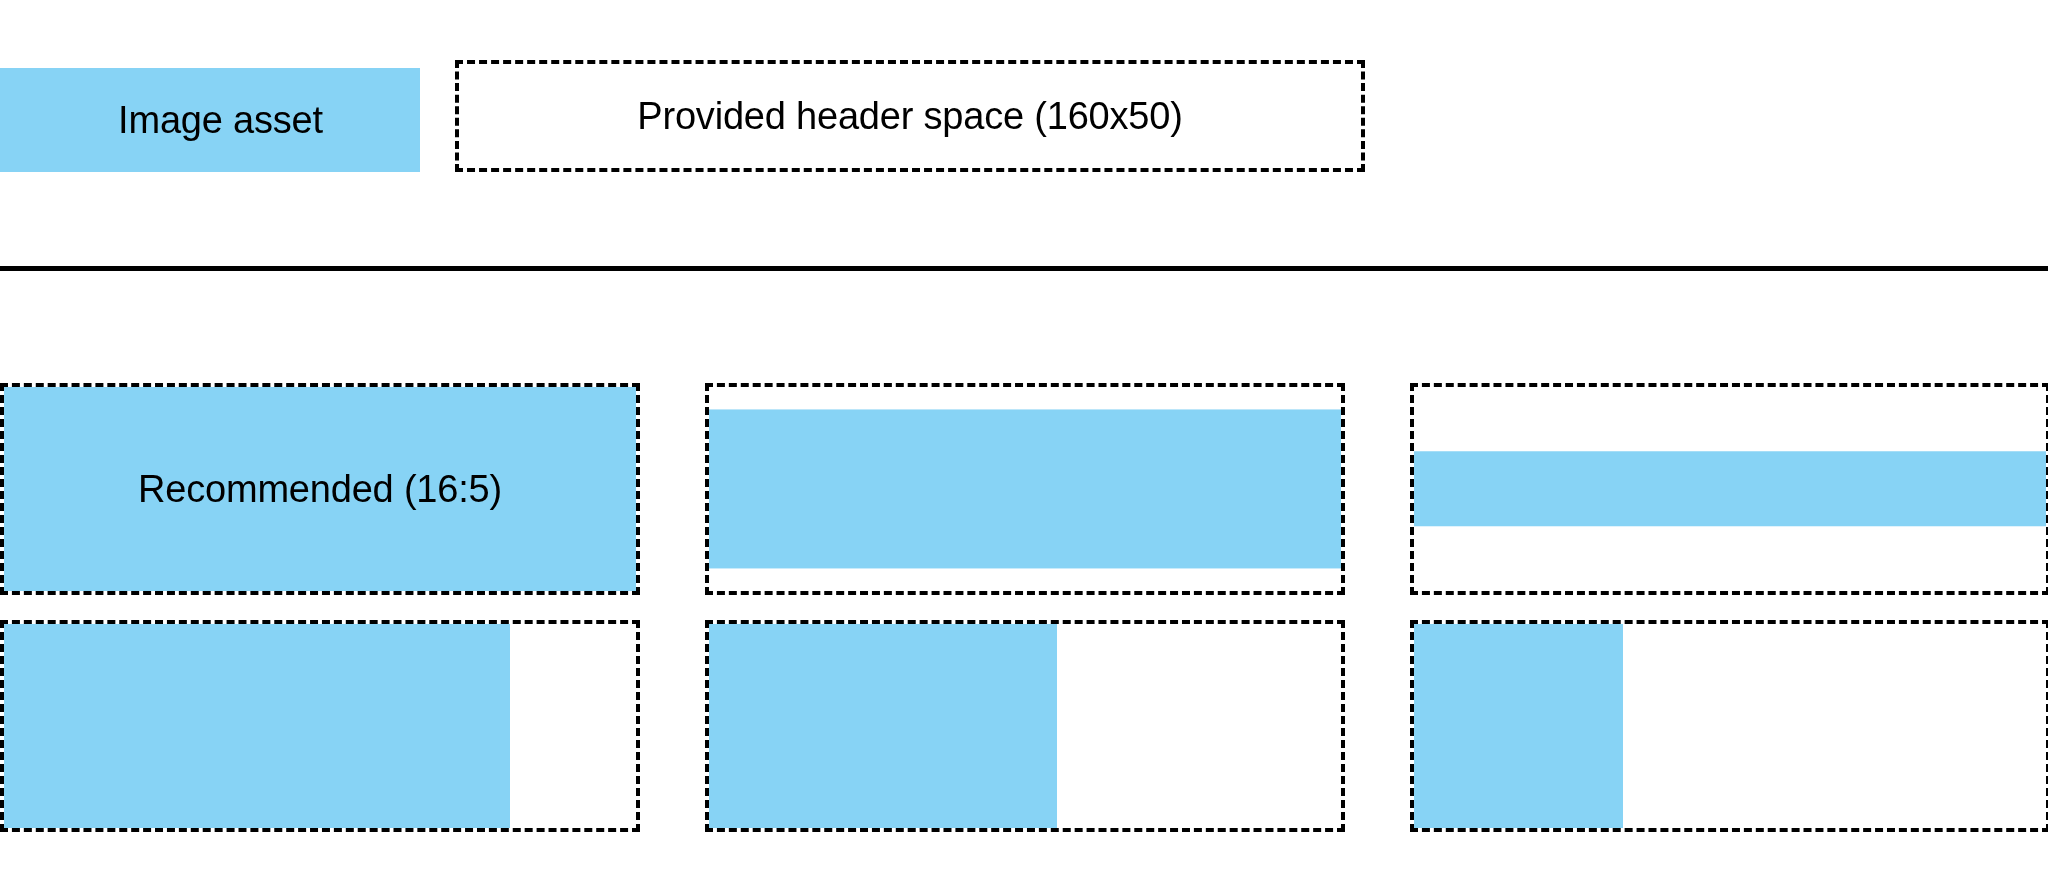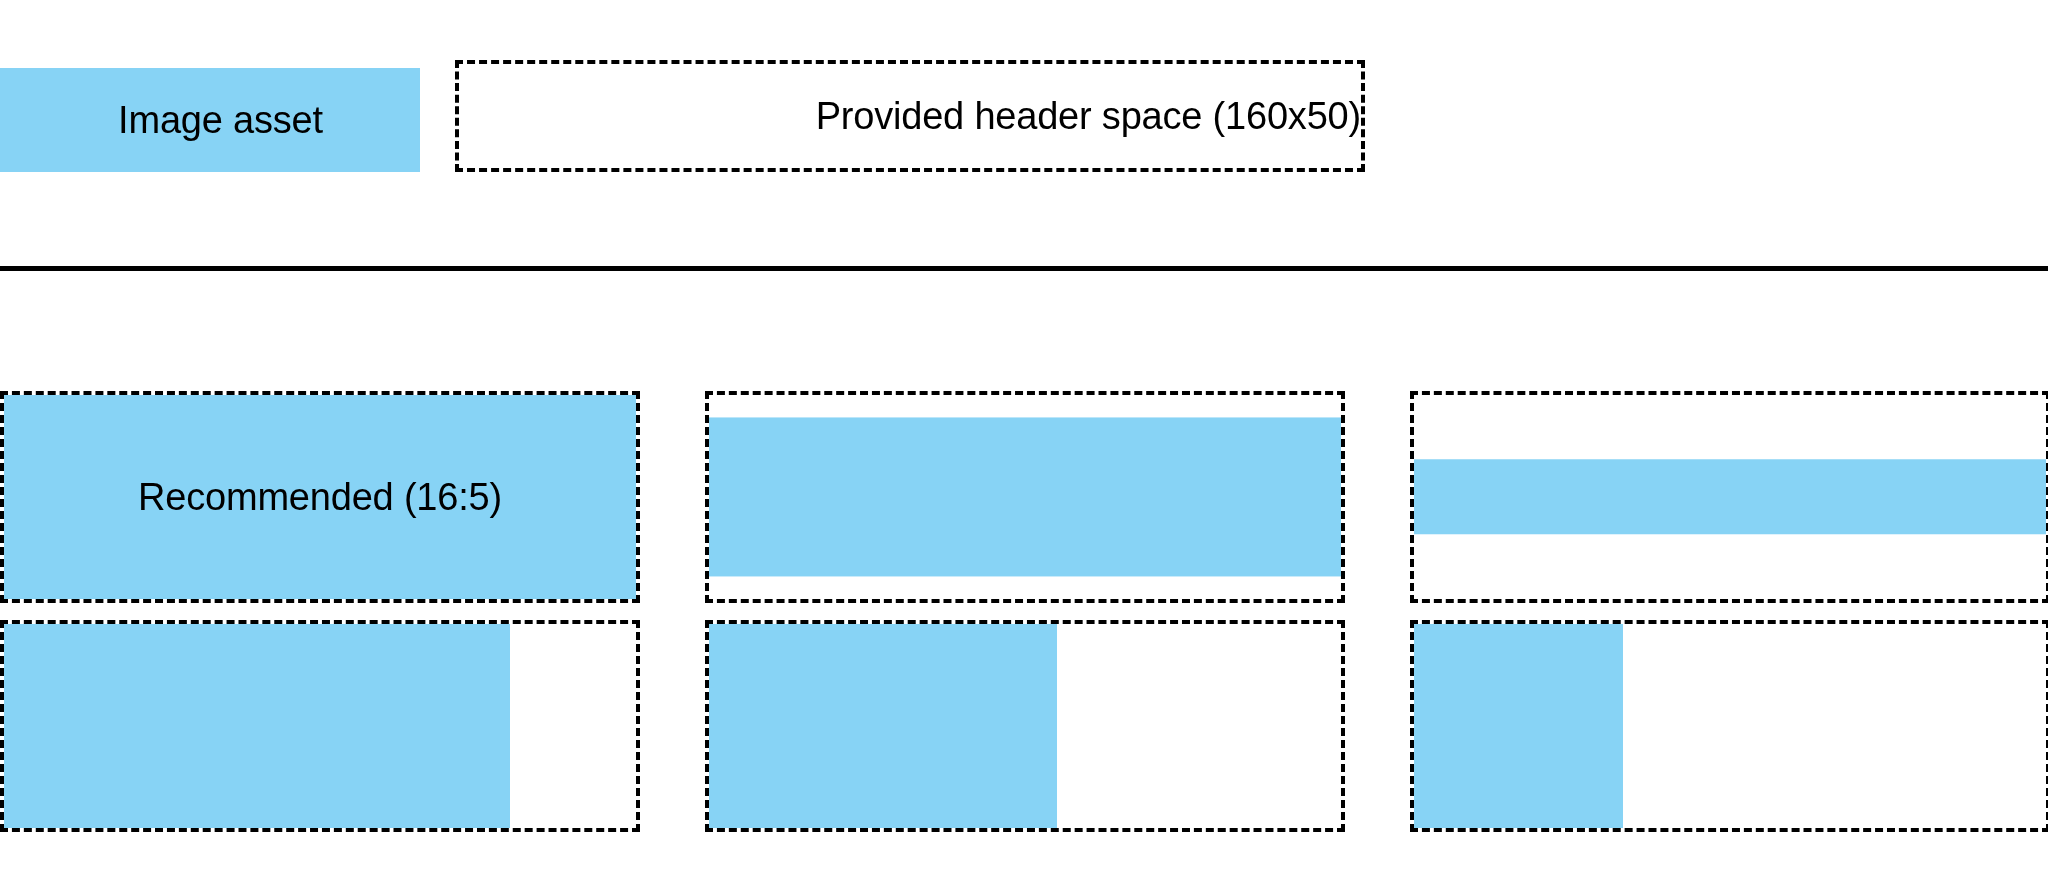--- a/index.html
+++ b/index.html
@@ -47,21 +47,21 @@
   .legend-space {
     position: absolute;
     left: 455px;
     top: 60px;
     width: 910px;
     height: 112px;
     border: 4px dashed #000000;
     box-sizing: border-box;
     display: flex;
     align-items: center;
-    justify-content: flex-end;
+    justify-content: center;
     background: #ffffff;
   }
   .legend-space .label {
     font-size: 38px;
     line-height: 1;
     letter-spacing: -0.2px;
     white-space: nowrap;
   }
 
   
@@ -90,21 +90,21 @@
     background: #ffffff;
     overflow: hidden;
   }
 
   
   .col-0 { left: 0px;    width: 640px; }
   .col-1 { left: 705px;  width: 640px; }
   .col-2 { left: 1410px; width: 640px; }
 
   
-  .row-0 { top: 16px;   height: 212px; }
+  .row-0 { top: 8px;   height: 212px; }
   .row-1 { top: 245px; height: 212px; }
 
   
   .fill {
     position: absolute;
     background: var(--asset-blue);
   }
 
   .fill.align-left      { left: 0; }
   .fill.align-top       { top: 0; }

